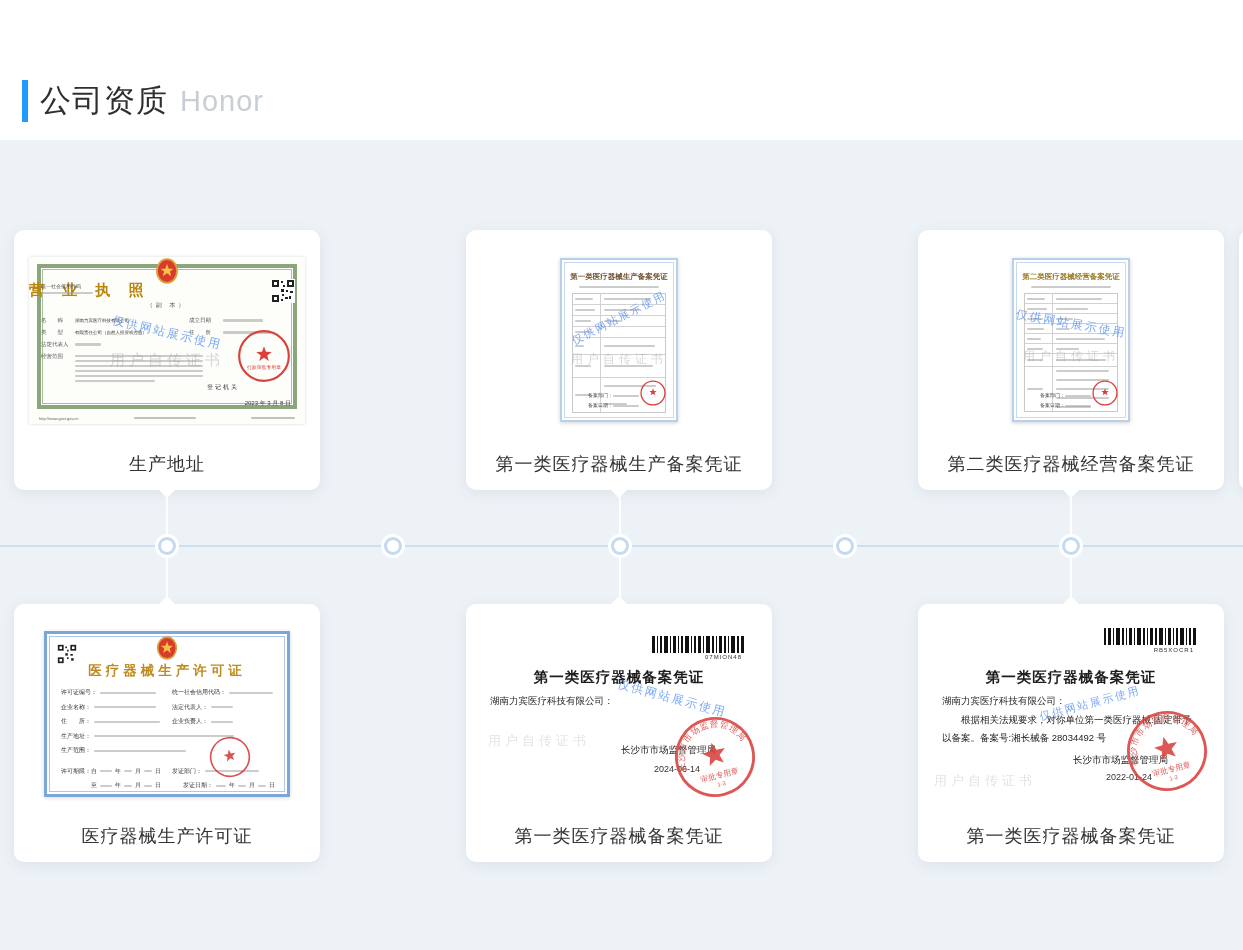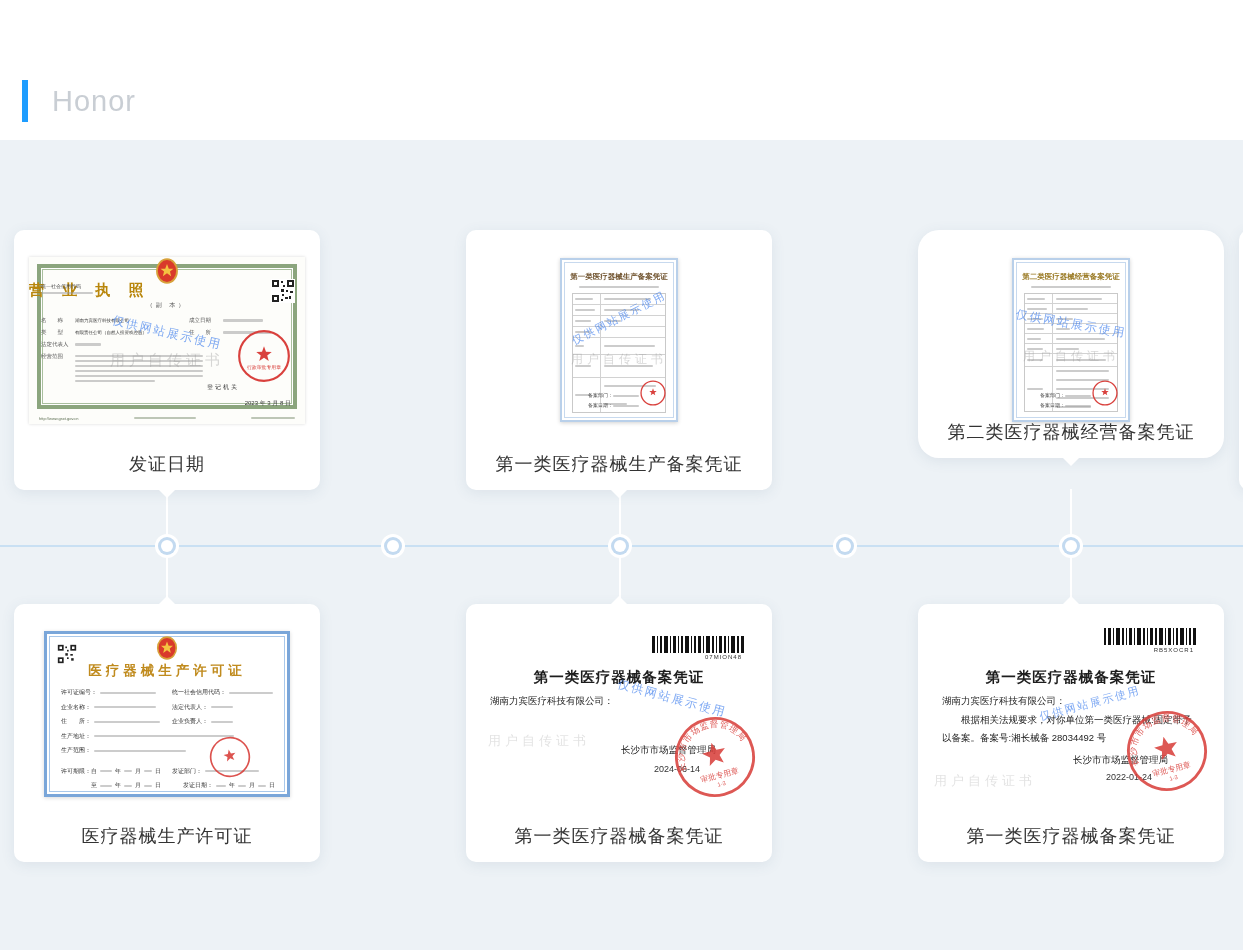--- a/index.html
+++ b/index.html
@@ -96,20 +96,21 @@
   .seal-svg text{font-family:"Liberation Sans","DejaVu Sans",sans-serif;}
 </style>
 </head>
 <body>
 
 <div class="page">
   <div class="content-bg"></div>
 
   <div class="header">
     <span class="accent-bar"></span>
+    <span class="page-title">公司资质</span>
     <span class="page-subtitle">Honor</span>
   </div>
 
   <div class="h-line"></div>
   <span class="v-line" style="left:166px;"></span>
   <span class="v-line" style="left:619px;"></span>
   <span class="v-line" style="left:1070px;"></span>
   <span class="dot" style="left:167px;"></span>
   <span class="dot" style="left:393px;"></span>
   <span class="dot" style="left:620px;"></span>
@@ -193,21 +194,21 @@
         <div class="c1-date">2023 年 3 月 8 日</div>
         <div class="c1-print">
           <span class="c1-url">http://www.gsxt.gov.cn</span>
           <span class="bar bar2" style="width:62px;background:#7e8f72;"></span>
           <span class="bar bar2" style="width:44px;background:#7e8f72;"></span>
         </div>
         <div class="wm-blue" style="left:50%;top:46%;font-size:12px;transform:translate(-50%,-50%) rotate(13deg);">仅供网站展示使用</div>
         <div class="wm-gray" style="left:50%;top:62%;font-size:15px;transform:translate(-50%,-50%);">用户自传证书</div>
       </div>
     </div>
-    <div class="caption">发证日期</div>
+    <div class="caption">生产地址</div>
   </div>
 
   <div class="card" style="left:466px;top:230px;height:260px;">
     <span class="tail tail-down"></span>
     <div class="photo-area">
       <div class="photo2">
         <div class="frame2"></div>
         <div class="p2-title p2-titleA">第一类医疗器械生产备案凭证</div>
         <span class="bar bar2 p2-subbar"></span>
         <div class="t2">
@@ -275,21 +276,21 @@
           <div><span>备案部门：</span><span class="bar bar2"></span></div>
           <div><span>备案日期：</span><span class="bar bar2"></span></div>
         </div>
         <div class="wm-blue" style="left:50%;top:36%;font-size:11px;transform:translate(-50%,-50%) rotate(-27deg);">仅供网站展示使用</div>
         <div class="wm-gray" style="left:50%;top:62%;font-size:12px;transform:translate(-50%,-50%);">用户自传证书</div>
       </div>
     </div>
     <div class="caption">第一类医疗器械生产备案凭证</div>
   </div>
 
-  <div class="card" style="left:918px;top:230px;height:228px;border-radius:21px;">
+  <div class="card" style="left:918px;top:230px;height:260px;">
     <span class="tail tail-down"></span>
     <div class="photo-area">
       <div class="photo2">
         <div class="frame2"></div>
         <div class="p2-title p2-titleB">第二类医疗器械经营备案凭证</div>
         <span class="bar bar2 p2-subbar"></span>
         <div class="t2">
           <div class="tr" style="height:9px;">
               <div class="tl">
                 <span class="bar bar2" style="width:80%;"></span>

